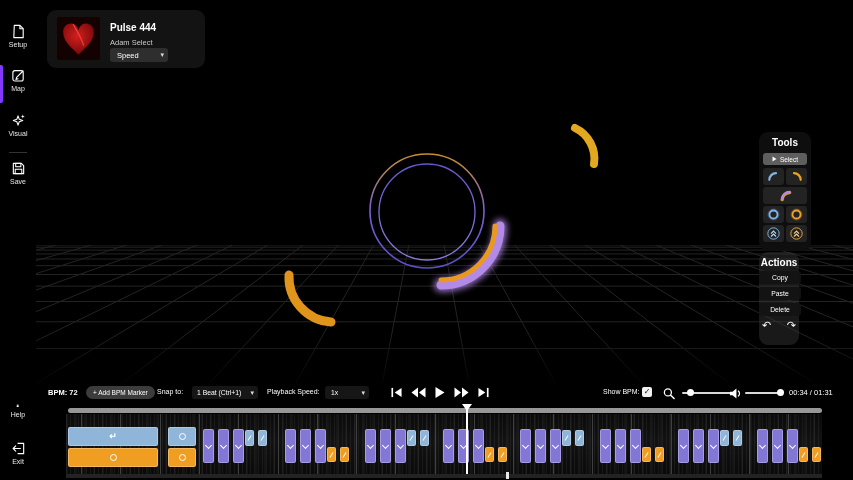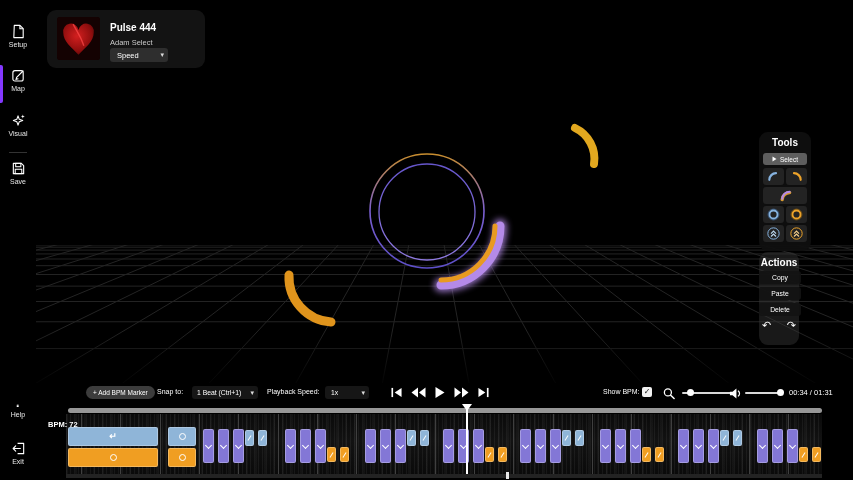--- a/index.html
+++ b/index.html
@@ -35,21 +35,21 @@
   .tool-btn{width:21px;height:17px;background:#232323;border-radius:3px;display:flex;align-items:center;justify-content:center;cursor:pointer;}
   .tool-btn.wide{width:44px;}
   .tool-btn svg{width:19px;height:15px;}
   .action-btn{width:42px;height:13px;margin:3px auto 0;background:rgba(18,18,18,.92);border-radius:3px;display:flex;align-items:center;justify-content:center;font-size:6.8px;cursor:pointer;}
   .undo-row{display:flex;justify-content:space-between;width:34px;margin:4px auto 0;font-size:11px;line-height:11px;}
   .undo-row span{cursor:pointer;}
 
   
   .toolbar{position:absolute;left:0;top:383px;width:853px;height:21px;background:#000;z-index:5;}
   .tb{position:absolute;font-size:7px;color:#fff;white-space:nowrap;}
-  .bpm-text{left:48px;top:5px;font-weight:bold;font-size:7.5px;margin-top:32px;}
+  .bpm-text{left:48px;top:5px;font-weight:bold;font-size:7.5px;}
   .add-pill{left:86px;top:3px;height:13px;padding:0 7px;background:#3c3c3c;border-radius:7px;display:flex;align-items:center;font-size:6.5px;cursor:pointer;}
   .snap-label{left:157px;top:5px;}
   .snap-dd{left:192px;top:3px;width:66px;height:13px;background:#161616;border-radius:3px;cursor:pointer;}
   .snap-dd .dd-text{position:absolute;left:5px;top:3px;font-size:6.8px;}
   .speed-label{left:267px;top:5px;}
   .speed-dd{left:325px;top:3px;width:44px;height:13px;background:#161616;border-radius:3px;cursor:pointer;}
   .speed-dd .dd-text{position:absolute;left:6px;top:3px;font-size:6.8px;}
   .transport{left:391px;top:4px;display:flex;gap:9px;align-items:center;}
   .transport svg{height:11px;cursor:pointer;display:block;}
   .showbpm-label{left:603px;top:5px;}

